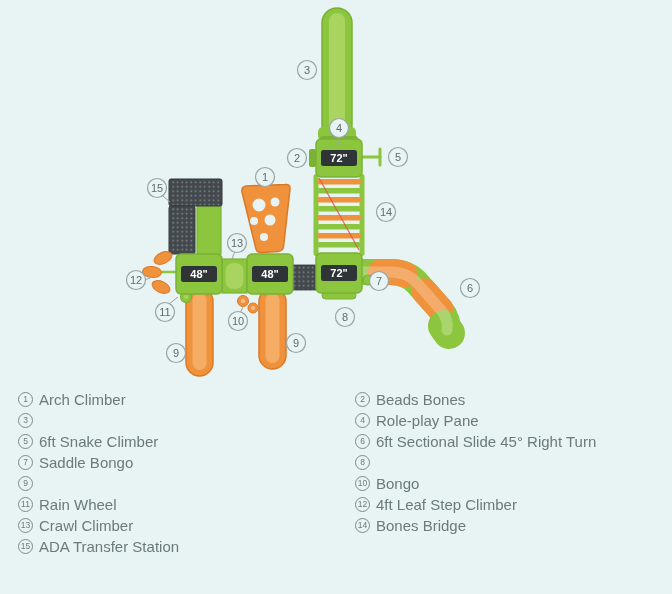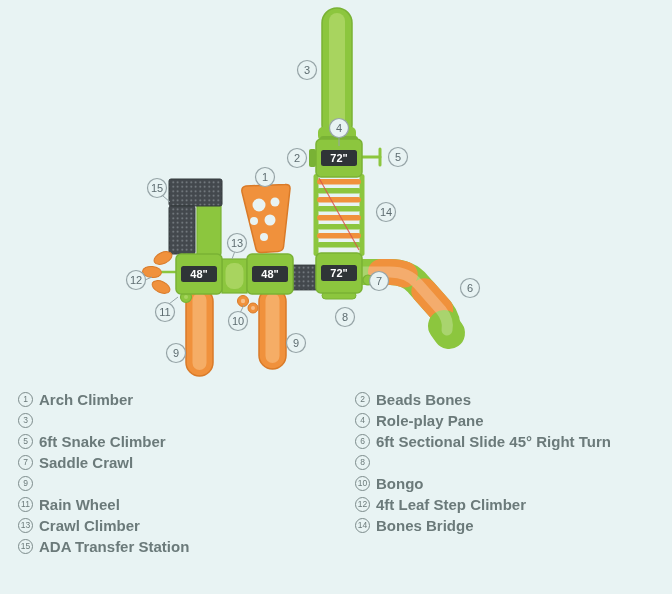--- a/index.html
+++ b/index.html
@@ -15,21 +15,21 @@
   .legend{position:absolute;left:18px;top:389px;width:640px;display:flex;}
   .legend-col{display:flex;flex-direction:column;}
   .legend-col.left{width:337px;}
   .legend-col.right{flex:1;}
   .legend-item{display:flex;align-items:center;height:21px;color:#6b7a7a;font-size:15px;}
   .lnum{
     flex:0 0 auto;width:13px;height:13px;border:1px solid #7d8c8c;border-radius:50%;
     display:flex;align-items:center;justify-content:center;
     font-size:8.5px;margin-right:6px;color:#6b7a7a;line-height:1;
   }
-  .llabel{white-space:nowrap;font-weight:bold;}
+  .llabel{white-space:nowrap;}
 </style>
 </head>
 <body>
 
 <svg id="diagram" width="672" height="385" viewBox="0 0 672 385" xmlns="http://www.w3.org/2000/svg">
   <defs>
     <pattern id="dots" width="4.5" height="4.5" patternUnits="userSpaceOnUse">
       <rect width="4.5" height="4.5" fill="#43484d"></rect>
       <circle cx="2.2" cy="2.2" r="0.9" fill="#848b91"></circle>
     </pattern>
@@ -233,21 +233,21 @@
     </div>
     <div class="legend-item">
       <span class="lnum">3</span>
     </div>
     <div class="legend-item">
       <span class="lnum">5</span>
       <span class="llabel">6ft Snake Climber</span>
     </div>
     <div class="legend-item">
       <span class="lnum">7</span>
-      <span class="llabel">Saddle Crawl</span>
+      <span class="llabel">Saddle Bongo</span>
     </div>
     <div class="legend-item">
       <span class="lnum">9</span>
     </div>
     <div class="legend-item">
       <span class="lnum">11</span>
       <span class="llabel">Rain Wheel</span>
     </div>
     <div class="legend-item">
       <span class="lnum">13</span>

